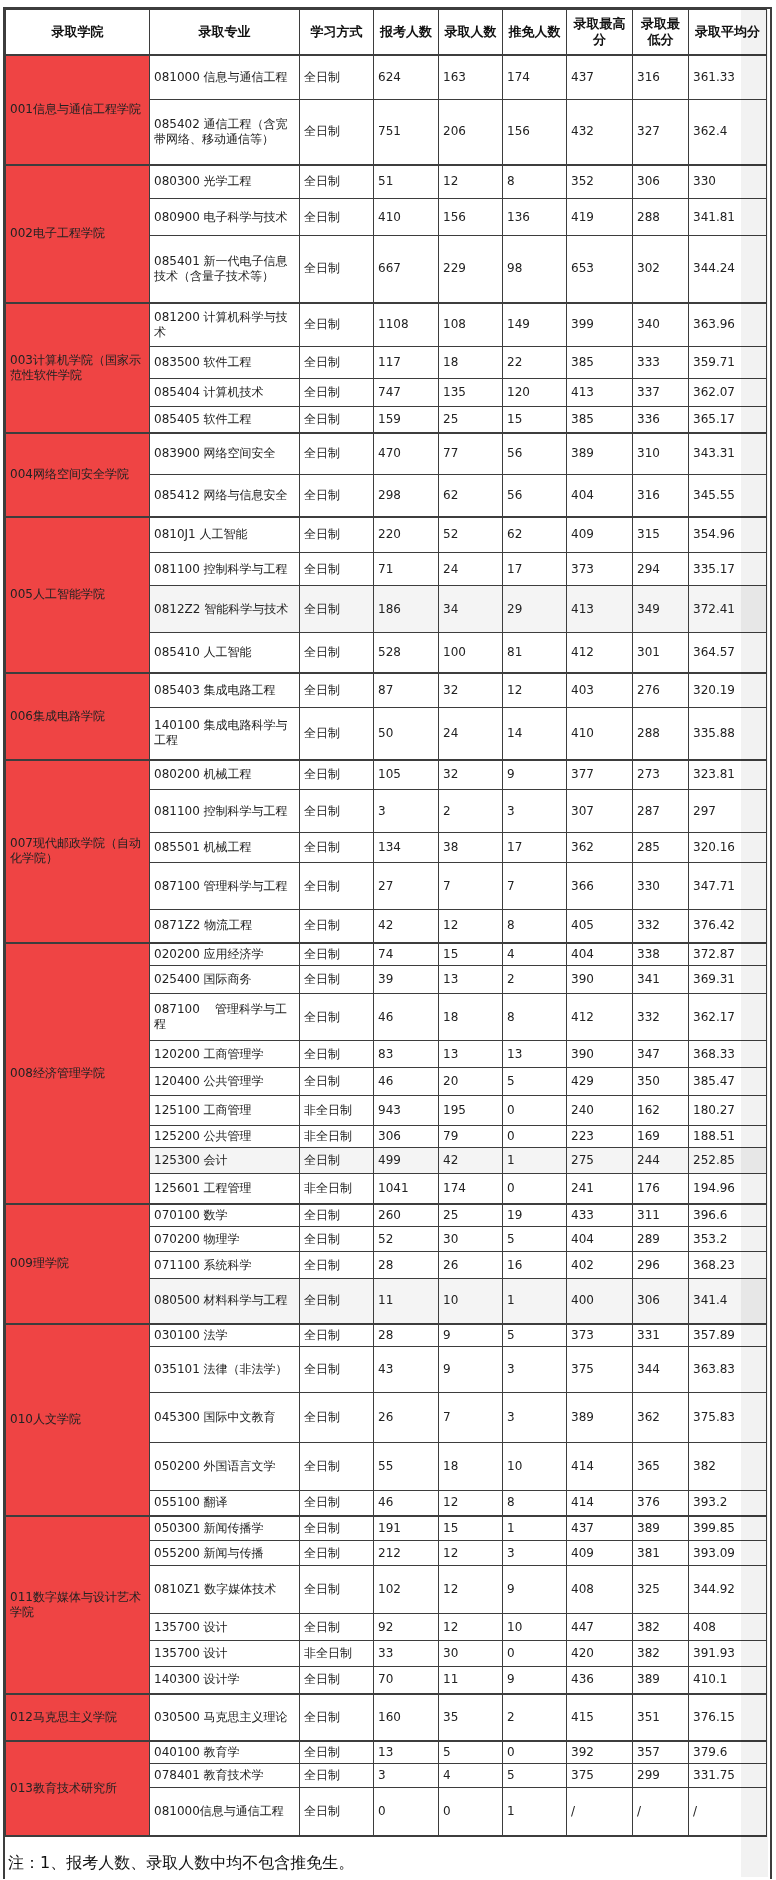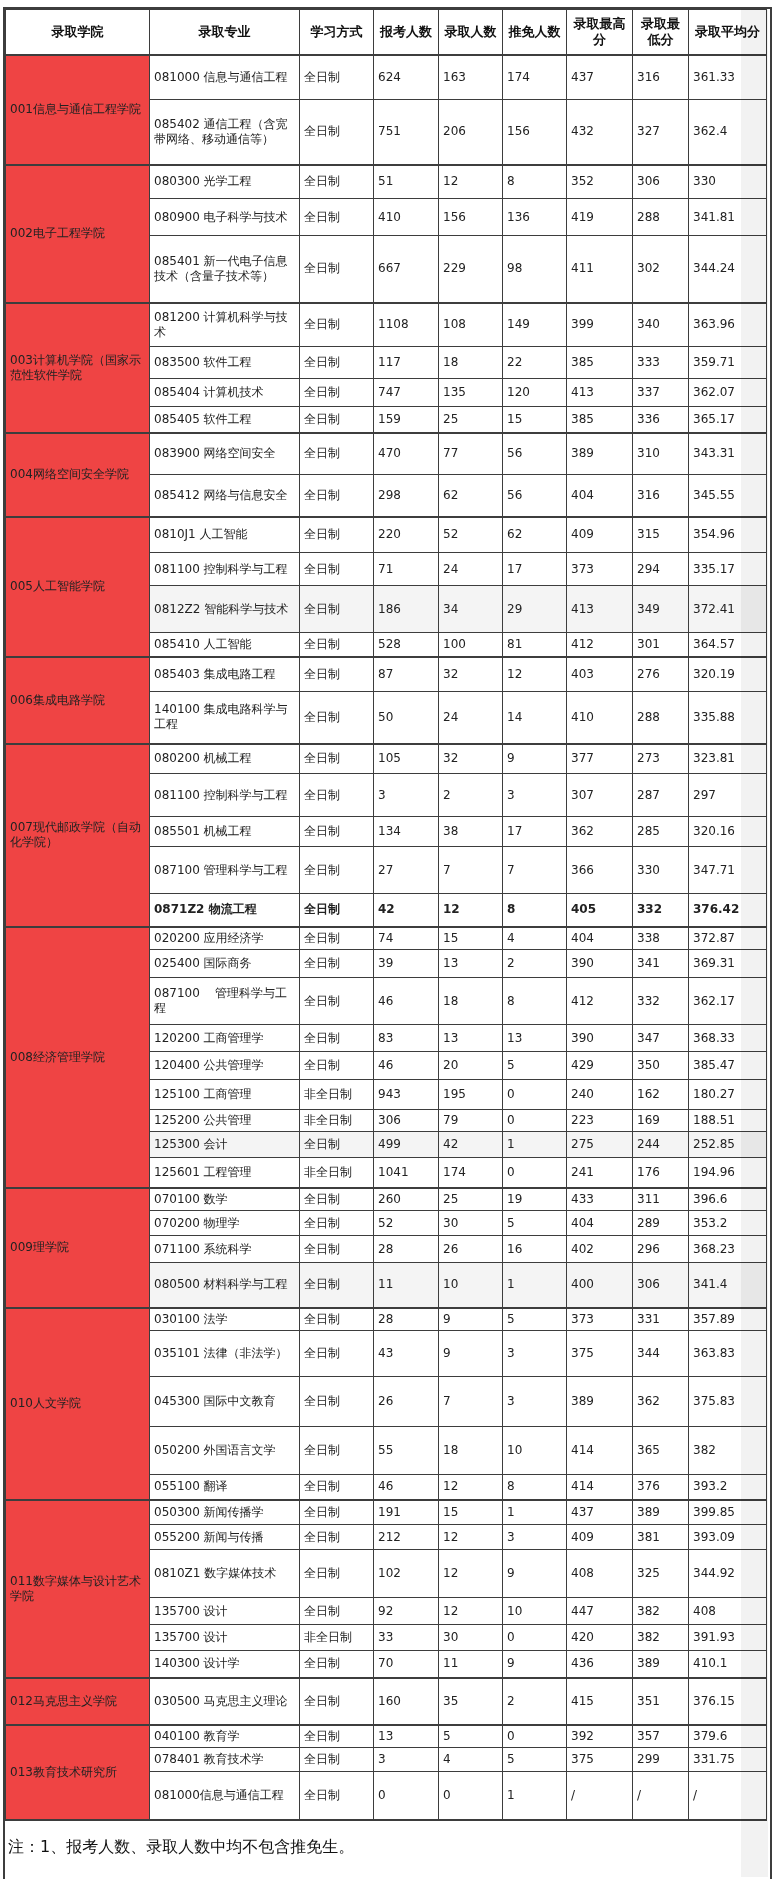--- a/index.html
+++ b/index.html
@@ -113,21 +113,21 @@
           <td class="c-max">419</td>
           <td class="c-min">288</td>
           <td class="c-avg">341.81</td>
         </tr>
         <tr style="height: 67px;">
           <td class="c-major">085401 新一代电子信息技术（含量子技术等）</td>
           <td class="c-mode">全日制</td>
           <td class="c-apply">667</td>
           <td class="c-admit">229</td>
           <td class="c-exempt">98</td>
-          <td class="c-max">411</td>
+          <td class="c-max">653</td>
           <td class="c-min">302</td>
           <td class="c-avg">344.24</td>
         </tr>
         <tr class="group-start" style="height: 44px;">
           <td class="college" rowspan="4">003计算机学院（国家示范性软件学院</td>
           <td class="c-major">081200 计算机科学与技术</td>
           <td class="c-mode">全日制</td>
           <td class="c-apply">1108</td>
           <td class="c-admit">108</td>
           <td class="c-exempt">149</td>
@@ -210,21 +210,21 @@
         <tr class="shaded" style="height: 47px;">
           <td class="c-major">0812Z2 智能科学与技术</td>
           <td class="c-mode">全日制</td>
           <td class="c-apply">186</td>
           <td class="c-admit">34</td>
           <td class="c-exempt">29</td>
           <td class="c-max">413</td>
           <td class="c-min">349</td>
           <td class="c-avg">372.41</td>
         </tr>
-        <tr style="height: 24px;">
+        <tr style="height: 40px;">
           <td class="c-major">085410 人工智能</td>
           <td class="c-mode">全日制</td>
           <td class="c-apply">528</td>
           <td class="c-admit">100</td>
           <td class="c-exempt">81</td>
           <td class="c-max">412</td>
           <td class="c-min">301</td>
           <td class="c-avg">364.57</td>
         </tr>
         <tr class="group-start" style="height: 35px;">
@@ -282,21 +282,21 @@
         <tr style="height: 47px;">
           <td class="c-major">087100 管理科学与工程</td>
           <td class="c-mode">全日制</td>
           <td class="c-apply">27</td>
           <td class="c-admit">7</td>
           <td class="c-exempt">7</td>
           <td class="c-max">366</td>
           <td class="c-min">330</td>
           <td class="c-avg">347.71</td>
         </tr>
-        <tr style="height: 33px; font-weight: bold;">
+        <tr style="height: 33px;">
           <td class="c-major">0871Z2 物流工程</td>
           <td class="c-mode">全日制</td>
           <td class="c-apply">42</td>
           <td class="c-admit">12</td>
           <td class="c-exempt">8</td>
           <td class="c-max">405</td>
           <td class="c-min">332</td>
           <td class="c-avg">376.42</td>
         </tr>
         <tr class="group-start" style="height: 23px;">

